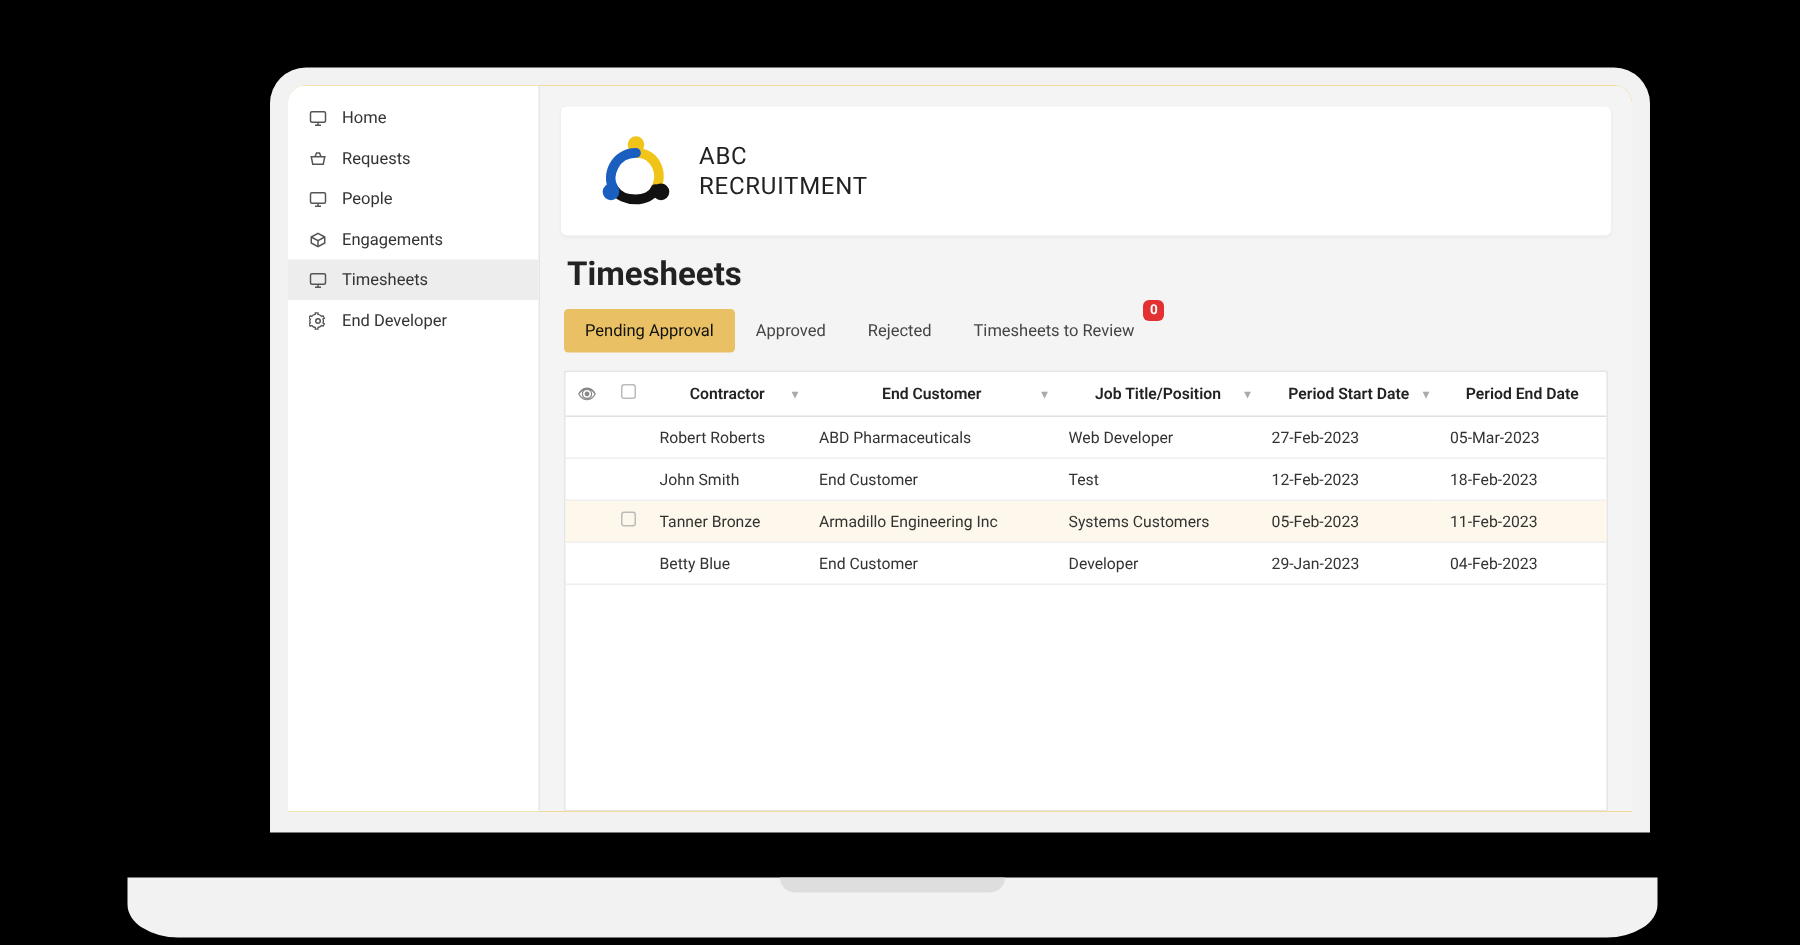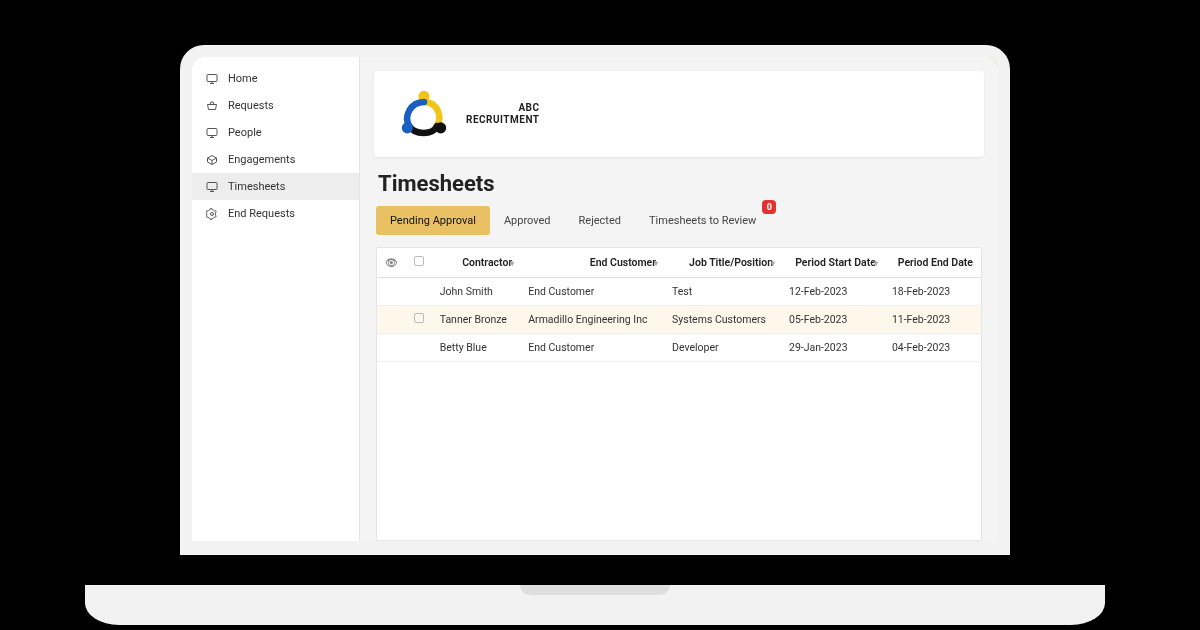--- a/index.html
+++ b/index.html
@@ -12,21 +12,21 @@
     position: relative;
   }
   .laptop {
     position: absolute;
     left: 180px;
     top: 45px;
     width: 830px;
     height: 580px;
   }
   .screen-frame {
-    width: 830px;
+    width: 920px;
     height: 510px;
     background: #eab308;
     border: 12px solid #f2f2f2;
     border-bottom-width: 14px;
     border-radius: 24px 24px 0 0;
     overflow: hidden;
     box-shadow: 0 2px 6px rgba(0,0,0,.1);
   }
   .base {
     position: absolute;
@@ -94,26 +94,25 @@
     box-shadow: 0 1px 3px rgba(0,0,0,.06);
     display: flex;
     align-items: center;
     gap: 14px;
   }
   .brand-logo {
     width: 56px;
     height: 50px;
   }
   .brand-text {
-    font-size: 10px;
-    font-weight: 700;
+    font-size: 16px;
+    font-weight: 400;
     letter-spacing: .5px;
     color: #222;
     line-height: 1.25;
-    text-align: right;
   }
   .page {
     padding: 0 16px 0 16px;
     flex: 1;
     display: flex;
     flex-direction: column;
     overflow: hidden;
   }
   .page-title {
     font-size: 22px;
@@ -161,21 +160,21 @@
     border-radius: 2px;
     flex: 1;
     overflow: hidden;
   }
   table {
     width: 100%;
     border-collapse: collapse;
     font-size: 10.5px;
   }
   thead th {
-    text-align: right;
+    text-align: center;
     font-weight: 600;
     color: #222;
     padding: 8px 8px;
     border-bottom: 1px solid #e0e0e0;
     white-space: nowrap;
     position: relative;
   }
   thead th.sortable::after {
     content: "▾";
     font-size: 8px;
@@ -262,21 +261,21 @@
             </span>
           <span>Timesheets</span>
         </div>
         <div class="nav-item">
           <span class="nav-icon">
               <svg width="12" height="12" viewBox="0 0 24 24" fill="none" stroke="currentColor" stroke-width="2">
                 <circle cx="12" cy="12" r="3"></circle>
                 <path d="M19.4 15a7.97 7.97 0 0 0 0-6l2.1-1.2-2-3.5-2.3 1a8 8 0 0 0-5.2-3V0h-4v2.3a8 8 0 0 0-5.2 3l-2.3-1-2 3.5L.6 9a7.97 7.97 0 0 0 0 6l-2.1 1.2 2 3.5 2.3-1a8 8 0 0 0 5.2 3V24h4v-2.3a8 8 0 0 0 5.2-3l2.3 1 2-3.5L19.4 15z" transform="scale(.9) translate(1.3 1.3)"></path>
               </svg>
             </span>
-          <span>End Requests</span>
+          <span>End Developer</span>
         </div>
       </aside>
 
       <main class="main">
         <div class="brand-card">
           <div class="brand-logo">
             <svg viewBox="0 0 60 54" width="56" height="50">
               <circle cx="30" cy="8" r="6" fill="#f0c419"></circle>
               <path d="M30 14 C 45 14, 50 30, 44 40" stroke="#f0c419" stroke-width="7" fill="none" stroke-linecap="round"></path>
               <circle cx="48" cy="42" r="6" fill="#111"></circle>
@@ -311,20 +310,29 @@
                   <th class="col-eye"><span class="eye-icon">👁</span></th>
                   <th class="col-chk"><span class="chk"></span></th>
                   <th class="sortable">Contractor</th>
                   <th class="sortable">End Customer</th>
                   <th class="sortable">Job Title/Position</th>
                   <th class="sortable">Period Start Date</th>
                   <th>Period End Date</th>
                 </tr>
               </thead>
               <tbody id="tbody">
+                  <tr>
+                    <td class="col-eye"></td>
+                    <td class="col-chk"></td>
+                    <td>Robert Roberts</td>
+                    <td>ABD Pharmaceuticals</td>
+                    <td>Web Developer</td>
+                    <td>27-Feb-2023</td>
+                    <td>05-Mar-2023</td>
+                  </tr>
                   <tr>
                     <td class="col-eye"></td>
                     <td class="col-chk"></td>
                     <td>John Smith</td>
                     <td>End Customer</td>
                     <td>Test</td>
                     <td>12-Feb-2023</td>
                     <td>18-Feb-2023</td>
                   </tr>
                   <tr class="hl">

